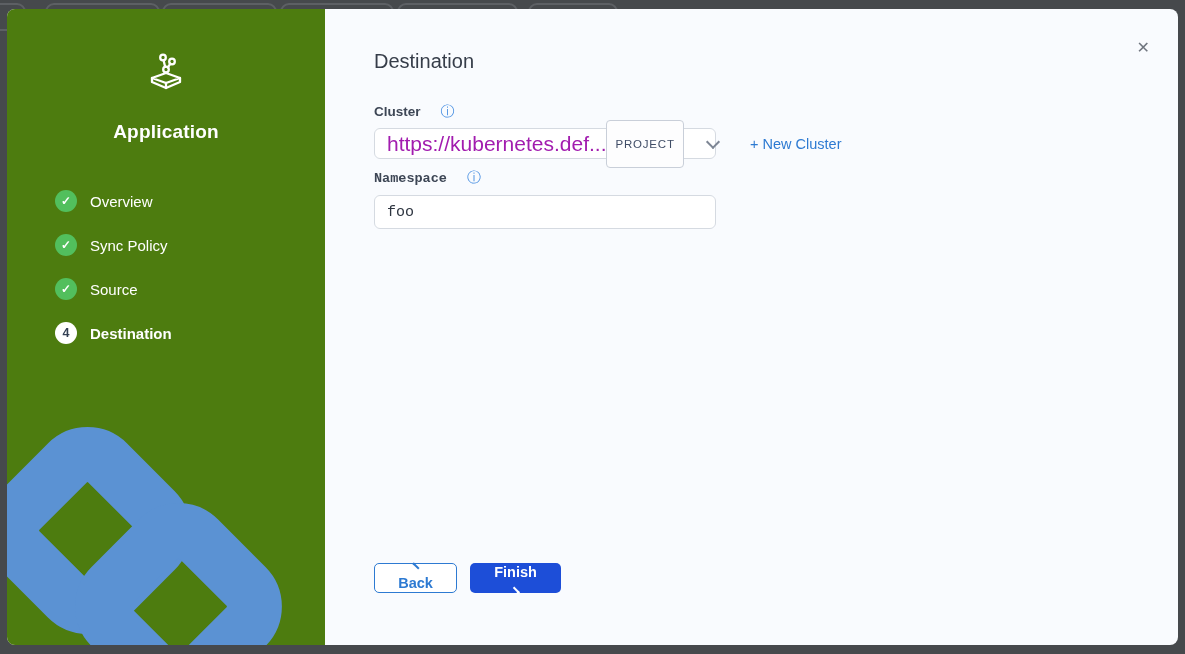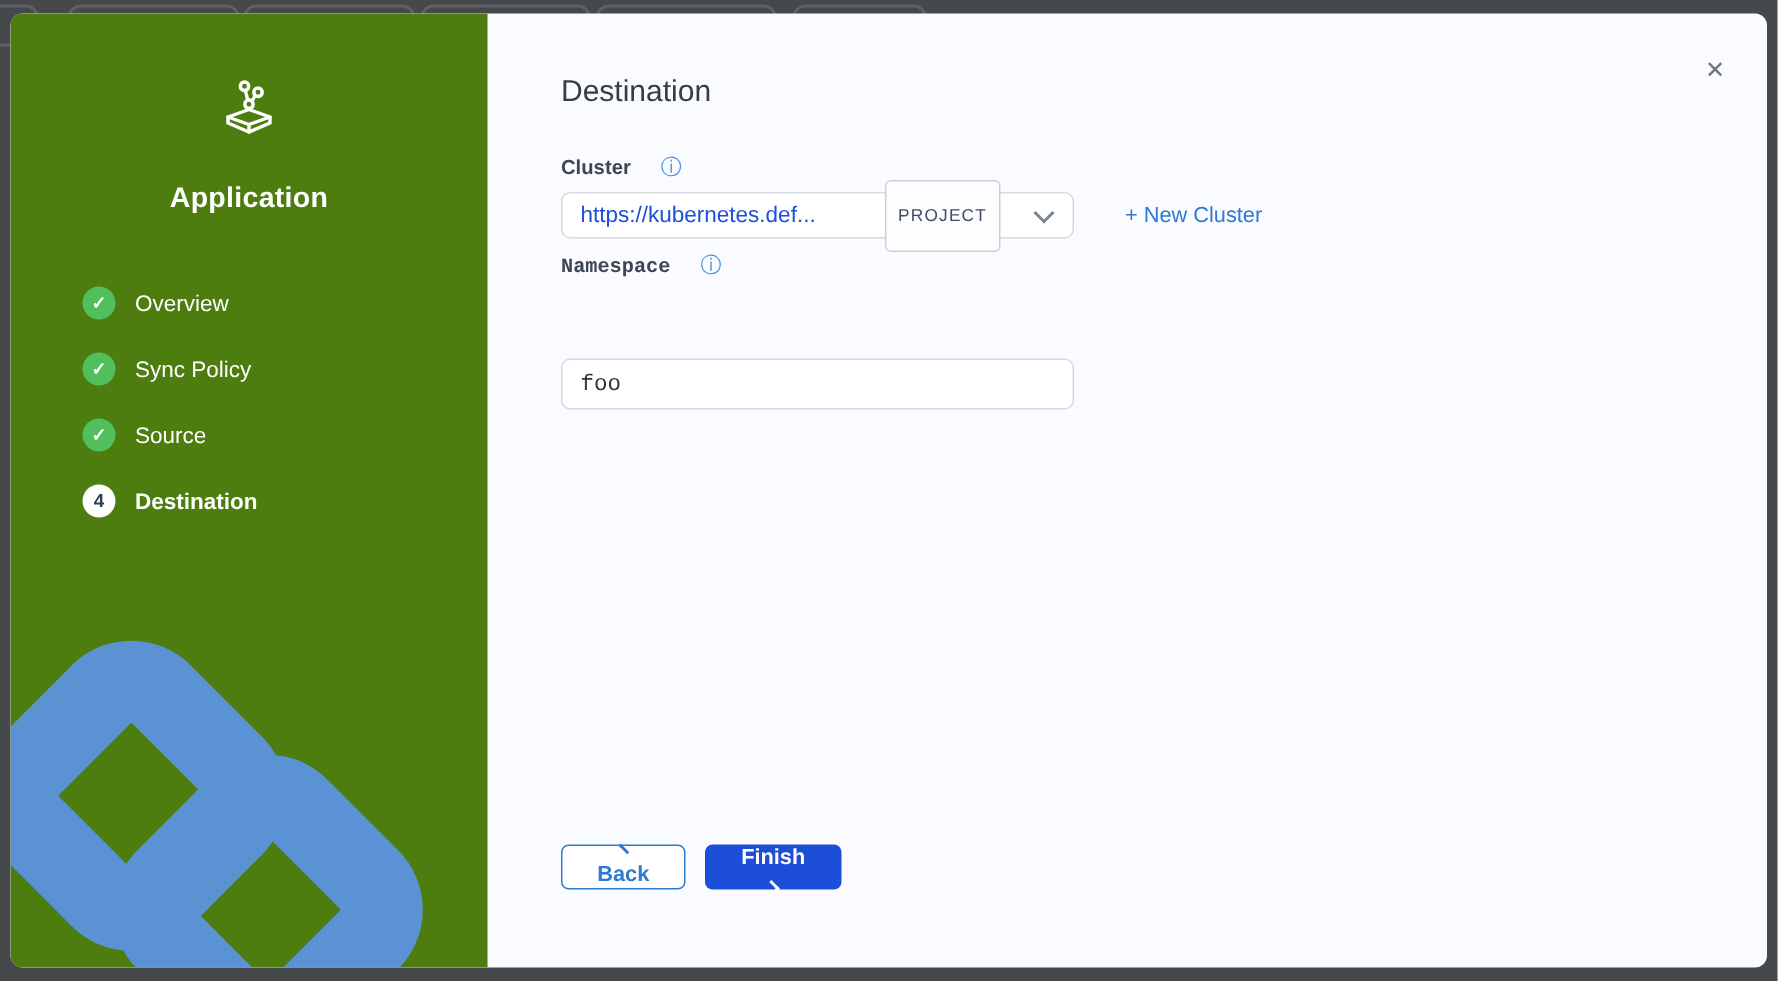--- a/index.html
+++ b/index.html
@@ -94,21 +94,21 @@
   .select {
     width:342px; height:31px;
     background:#ffffff;
     border:1px solid #d5dae1;
     border-radius:6px;
     display:flex; align-items:center;
     padding:0 14px 0 12px;
     box-sizing:border-box;
     cursor:pointer;
   }
-  .select-value { font-size:15px; color:#1d4ed8; white-space:nowrap; flex:1; }
+  .select-value { font-size:21px; color:#a21caf; white-space:nowrap; flex:1; }
   .badge {
     border:1px solid #c9cfd9;
     border-radius:4px;
     background:#fdfdfe;
     padding:17px 8px;
     font-size:11.5px;
     letter-spacing:0.8px;
     color:#3f4c66;
     font-weight:500;
     white-space:nowrap;
@@ -136,21 +136,20 @@
   .text-input {
     width:342px; height:31px;
     background:#ffffff;
     border:1px solid #d5dae1;
     border-radius:6px;
     padding:16px 12px;
     box-sizing:border-box;
     font-size:15px; color:#2e3540;
     font-family:inherit;
     outline:none;
-    margin-top:44px;
   }
 
   .spacer { flex:1; }
 
   .btn-row { display:flex; gap:13px; }
   .btn {
     height:30px;
     border-radius:5px;
     font-size:14.5px; font-weight:bold;
     display:flex; align-items:center; justify-content:center;

